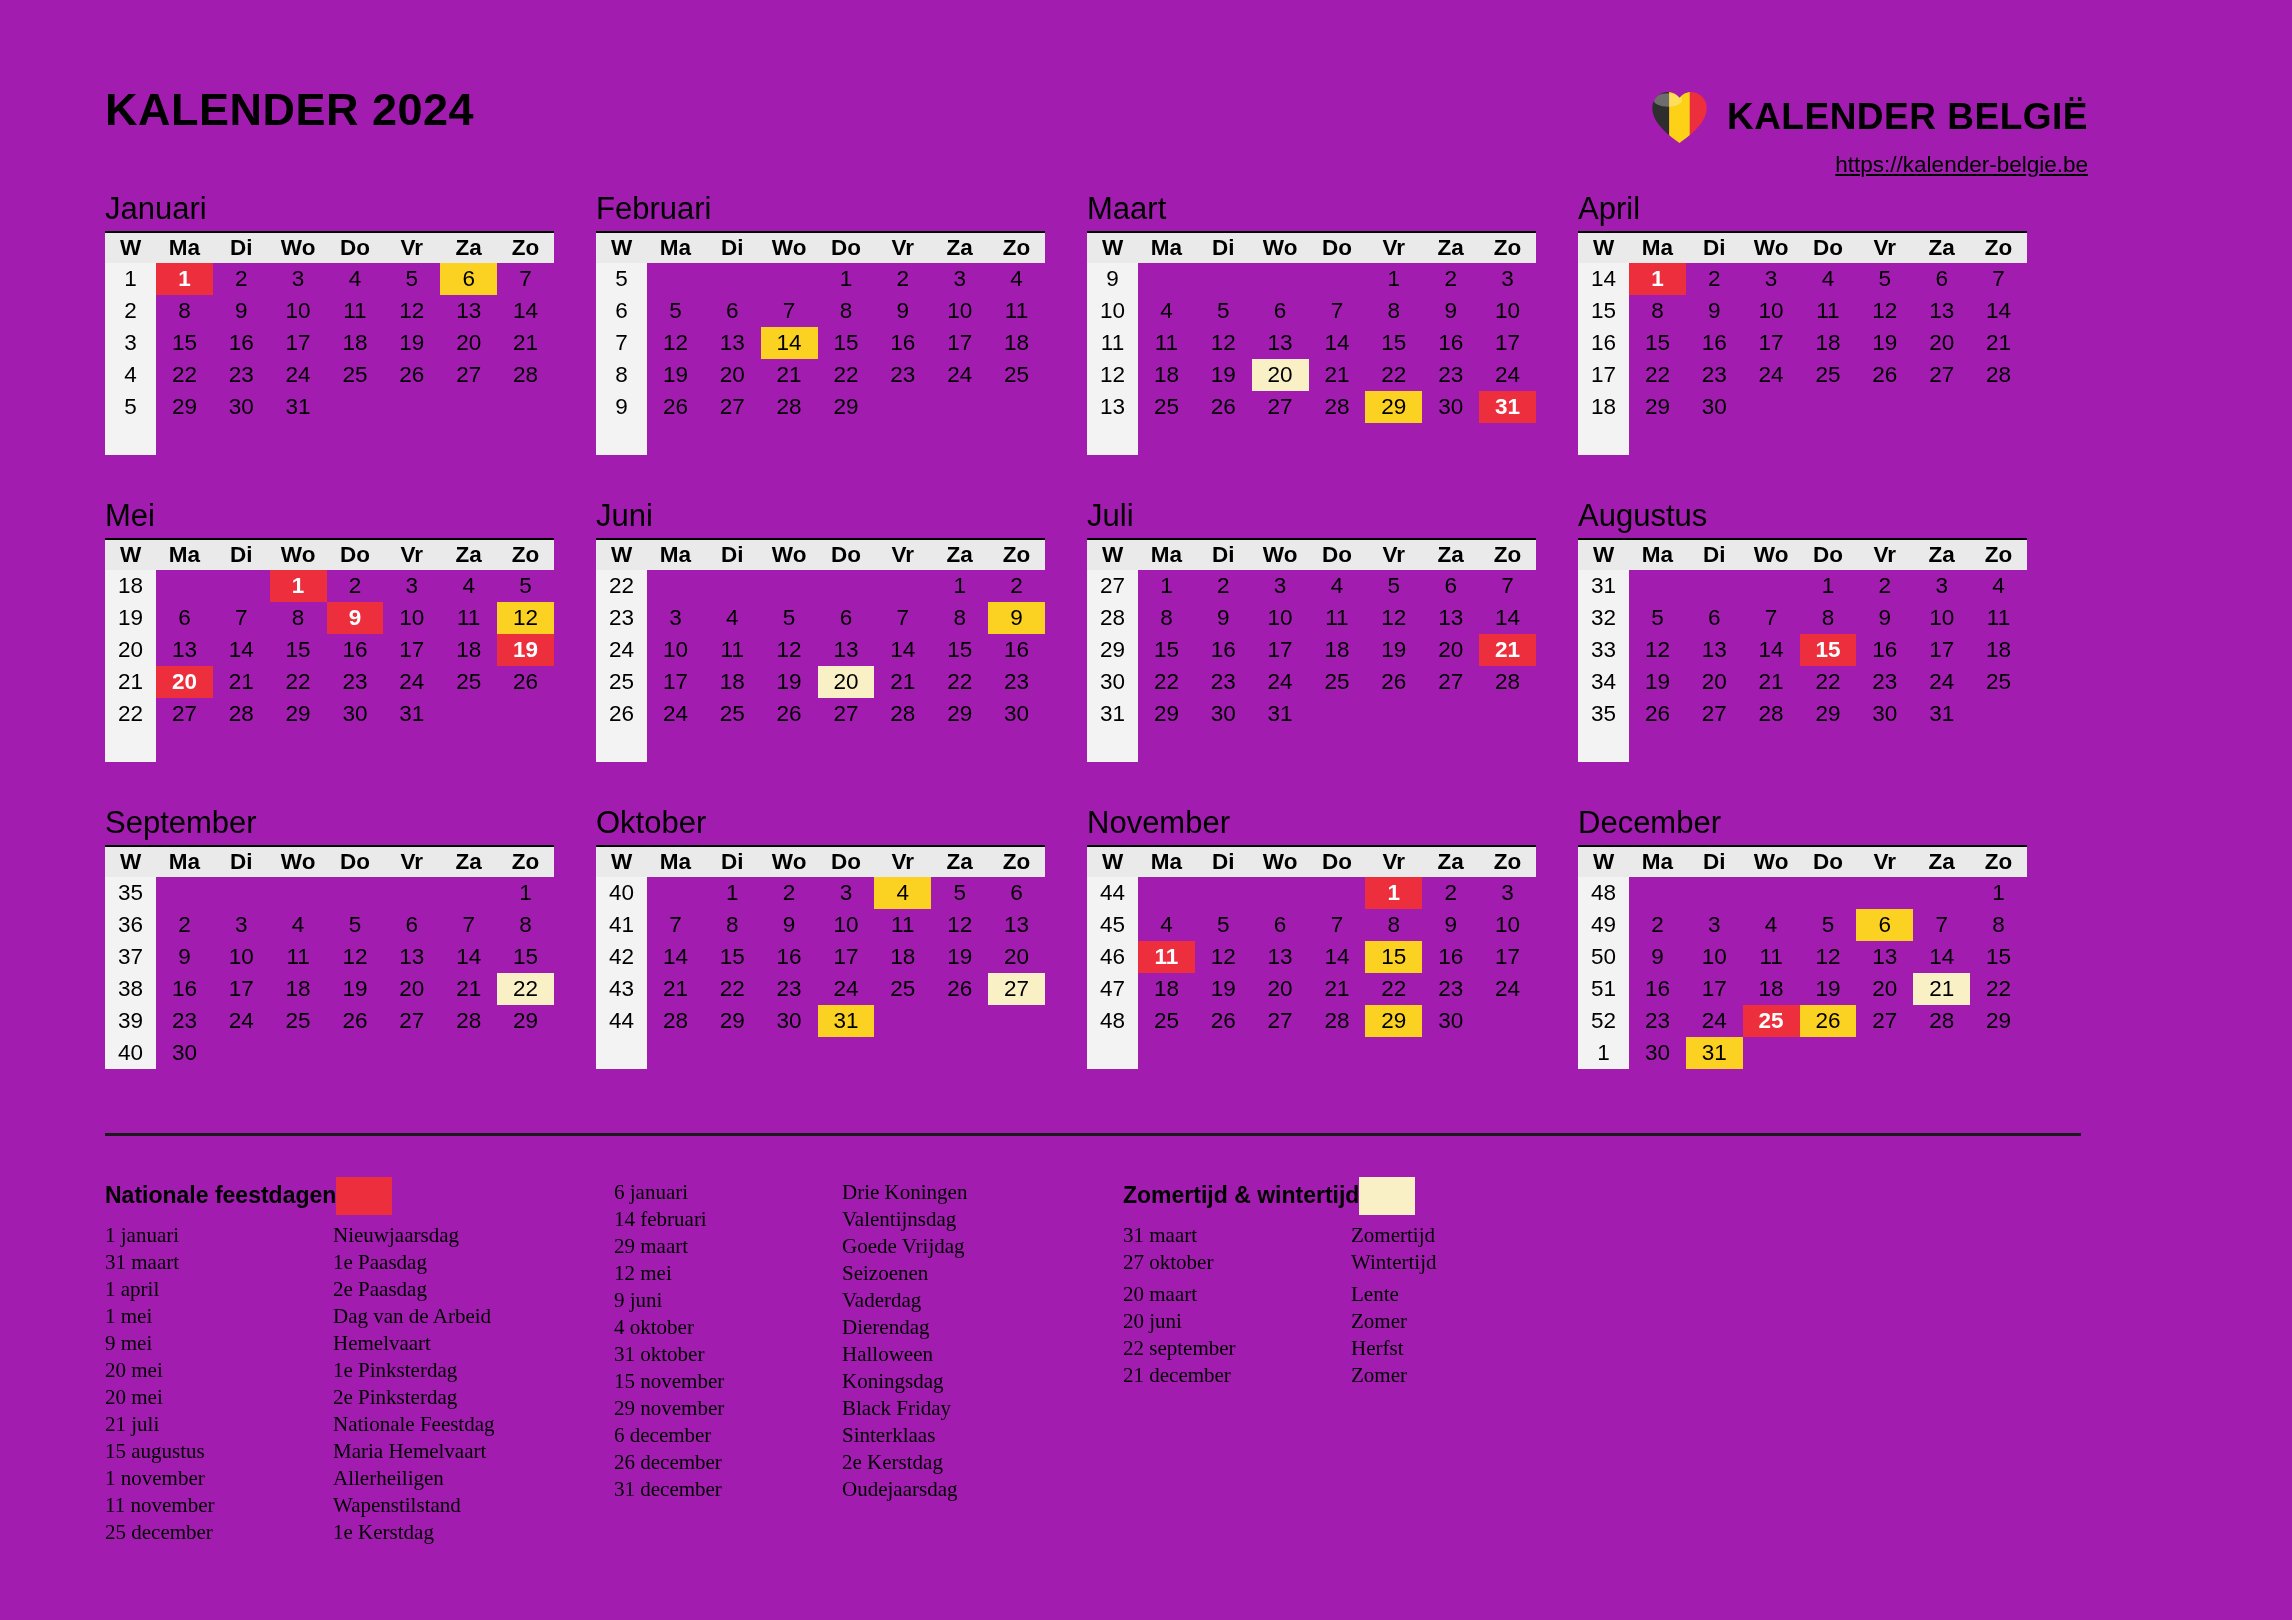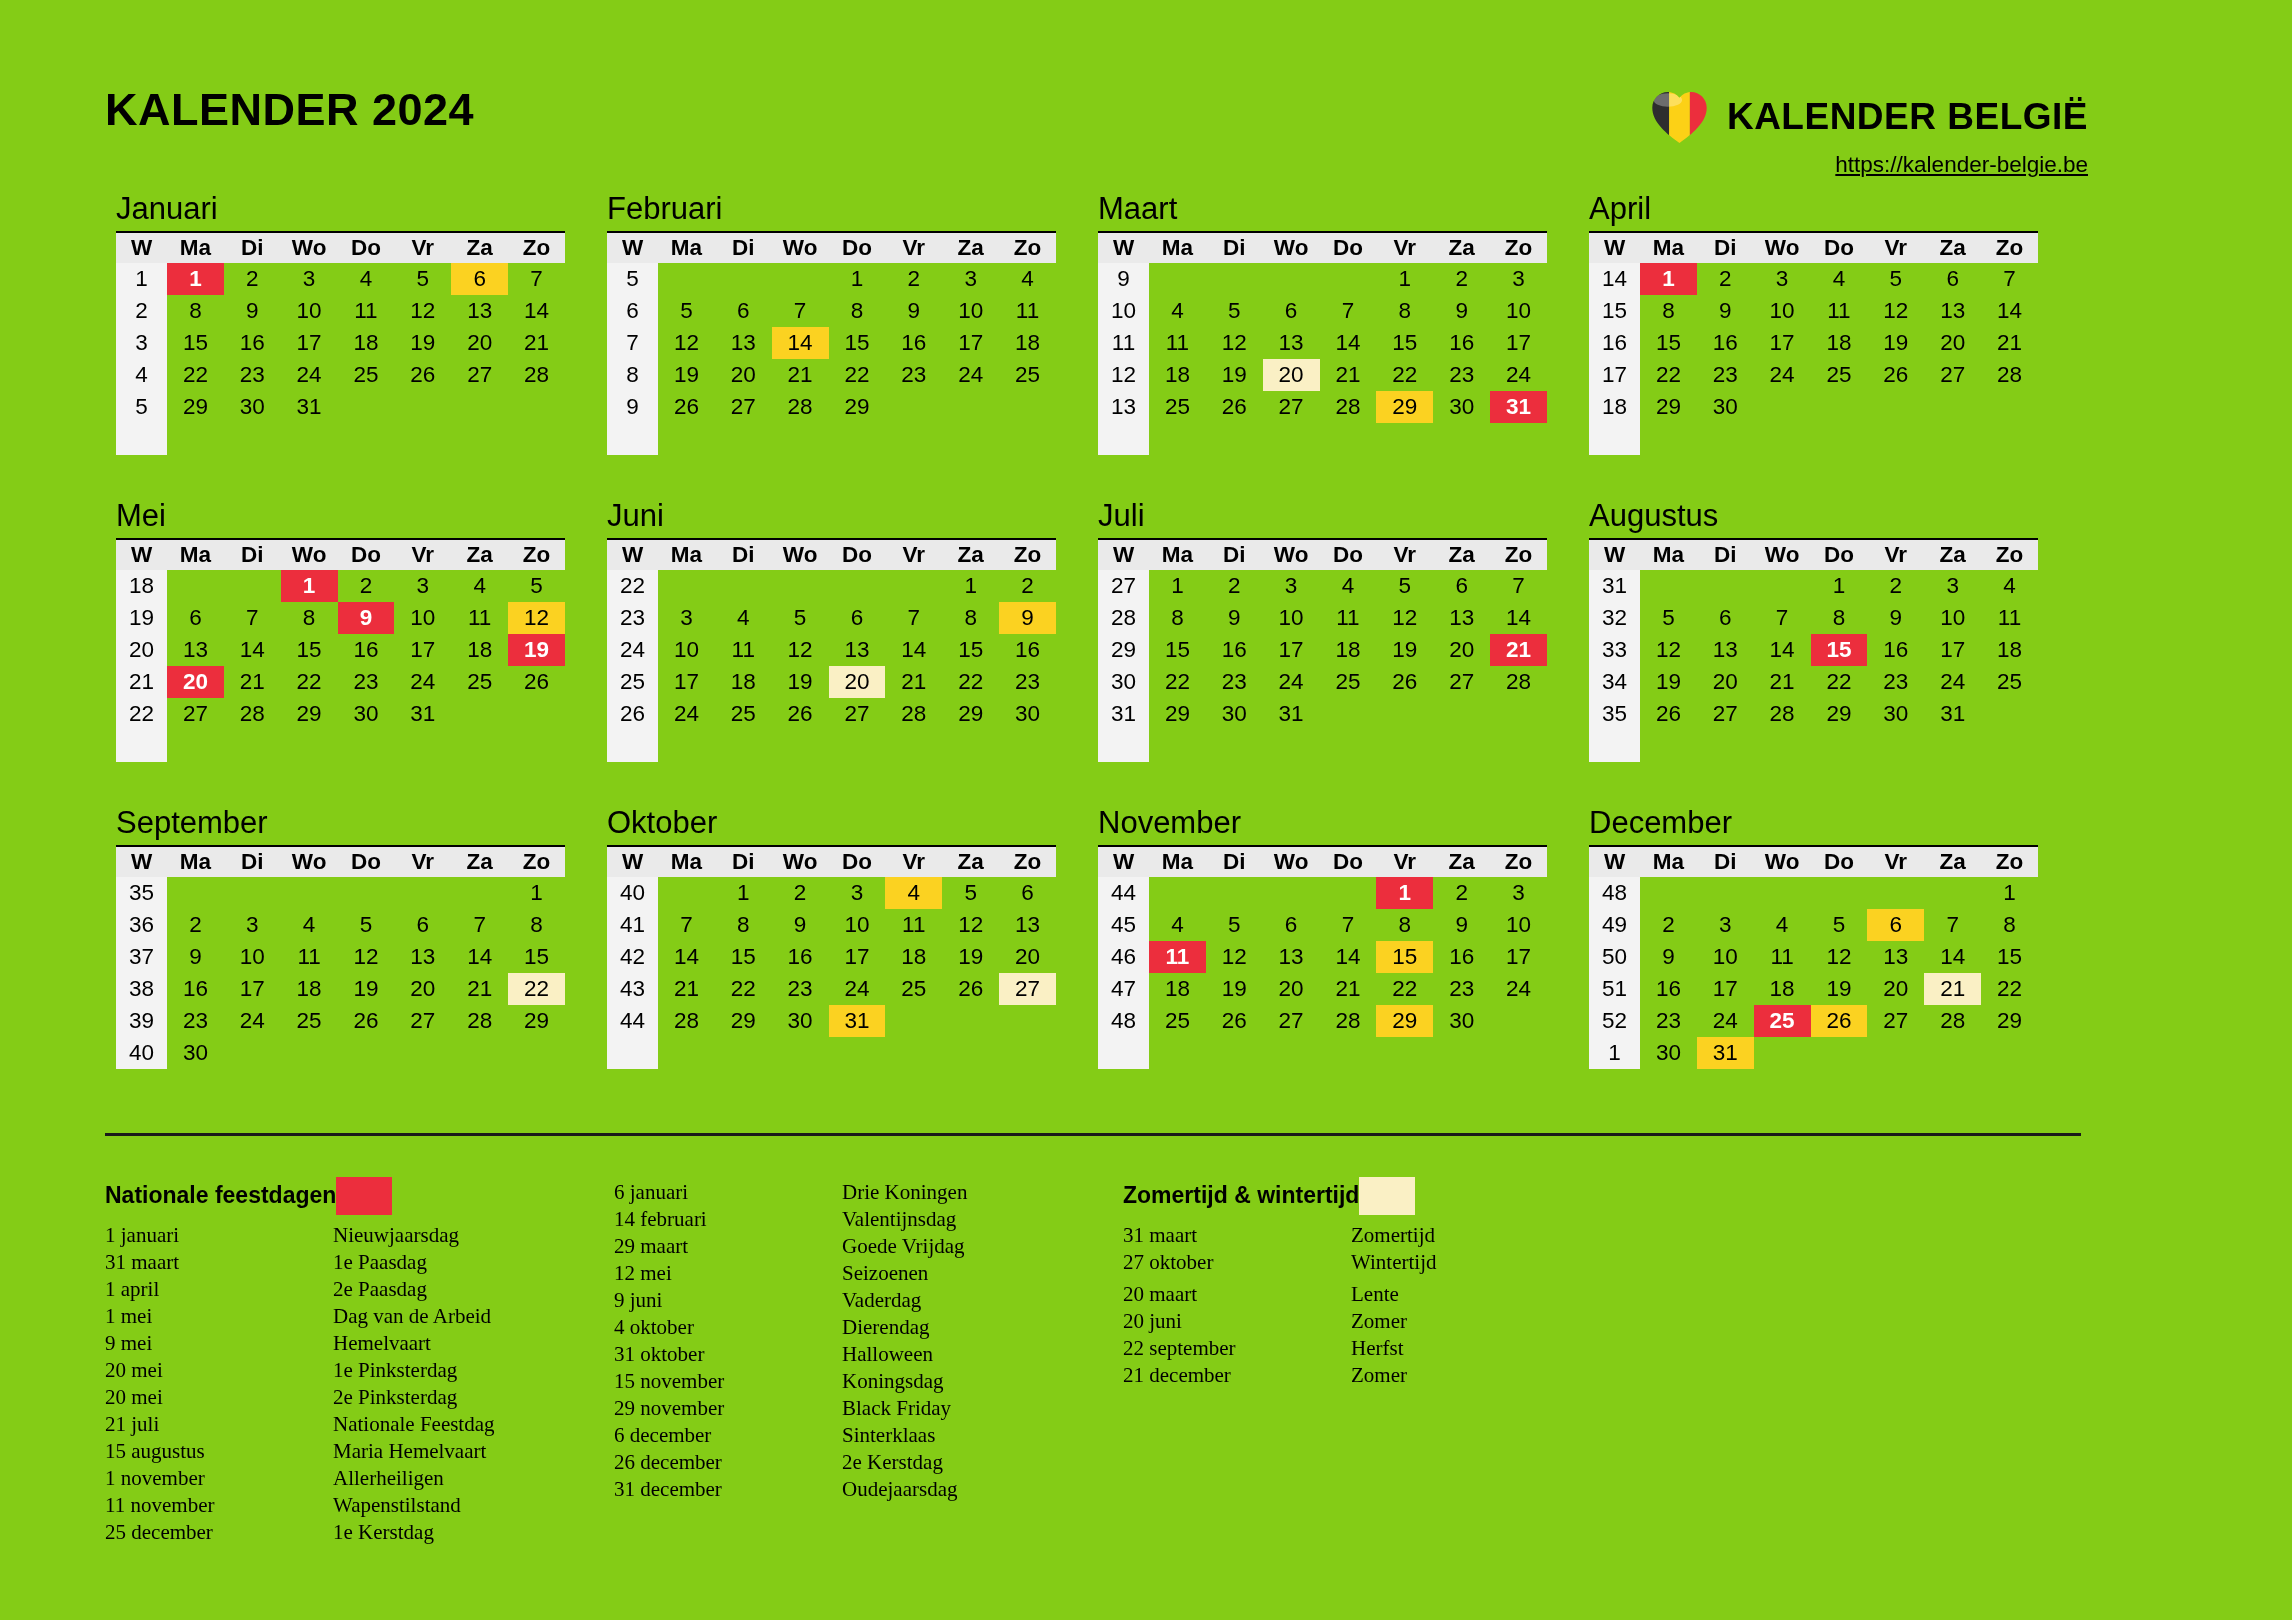--- a/index.html
+++ b/index.html
@@ -1,30 +1,30 @@
 <!DOCTYPE html>
 <html><head>
 <meta charset="utf-8">
 <style>
   html,body{margin:0;padding:0;background:#ffffff;}
-  .page{position:relative;width:2293px;height:1620px;background:#84cc16;
+  .page{position:relative;width:2293px;height:1620px;background:#a21caf;
         font-family:"Liberation Sans",sans-serif;color:#000;overflow:hidden;}
 
   
   .page-title{position:absolute;left:105px;top:84px;margin:0;font-size:45px;
               font-weight:bold;letter-spacing:0.5px;}
   .logo{position:absolute;top:88px;right:205px;text-align:right;}
   .logo-row{display:flex;align-items:center;justify-content:center;gap:15.7px;}
   .heart-svg{width:63px;height:57px;flex:0 0 auto;}
   .brand{font-size:37px;font-weight:bold;letter-spacing:0.5px;white-space:nowrap;}
   .url{display:inline-block;margin-top:6.9px;font-size:22.5px;color:#000;
        text-decoration:underline;cursor:pointer;}
 
   
-  .months{position:absolute;left:116px;top:190px;width:1976px;display:grid;
+  .months{position:absolute;left:105px;top:190px;width:1976px;display:grid;
           grid-template-columns:repeat(4,449px);column-gap:60px;row-gap:57px;gap:42px;}
   .month-title{font-size:31px;line-height:37px;padding-bottom:3.9px;
                border-bottom:2.5px solid #000;}
   table.cal{border-collapse:collapse;table-layout:fixed;width:449px;}
   .cal th{background:#EAEAEA;font-size:22.5px;font-weight:bold;height:30px;
           text-align:center;padding:0;}
   .cal td{font-size:22.5px;height:32px;text-align:center;padding:0;}
   .cal th.wcol,.cal td.wcol{width:51px;}
   .cal td.wcol{background:#F3F3F3;}
 

